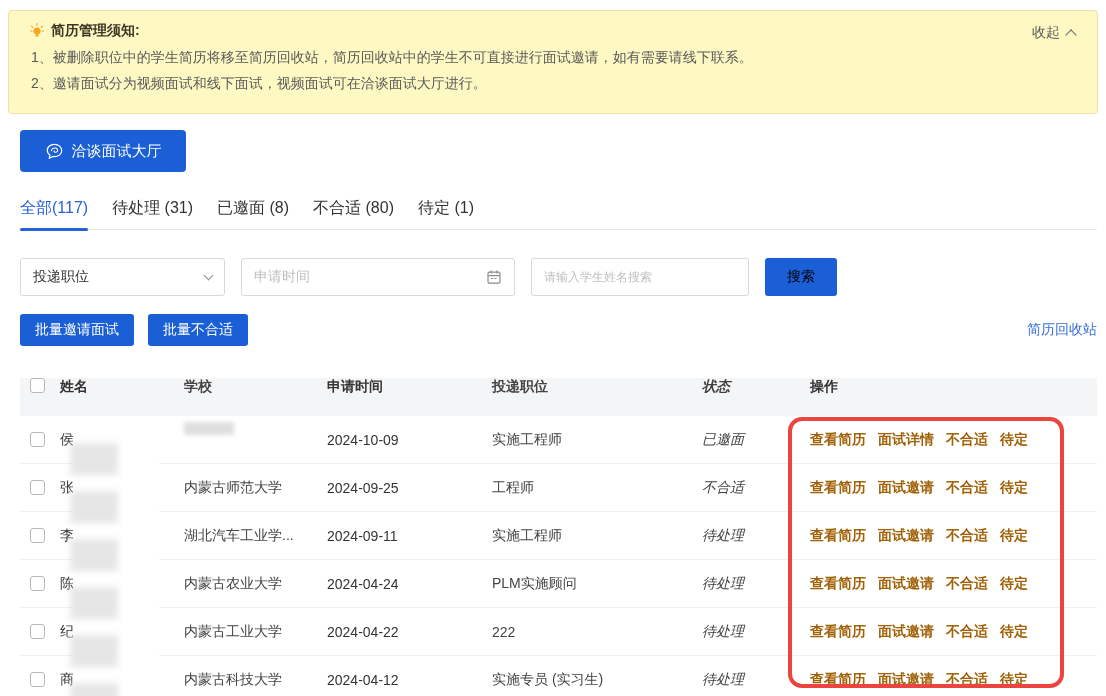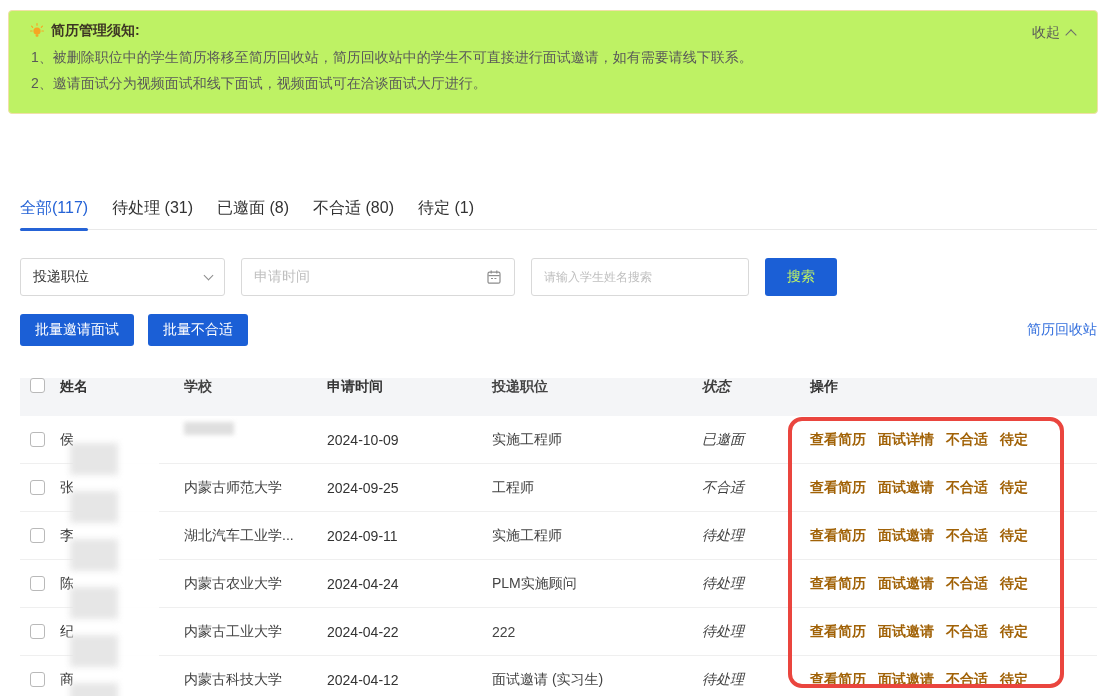--- a/index.html
+++ b/index.html
@@ -6,21 +6,21 @@
   body { background:#fff; }
   .page {
     position:relative; width:1106px; height:696px; background:#fff;
     font-family:"Liberation Sans","DejaVu Sans",sans-serif;
     color:#333; overflow:hidden; font-size:14px;
   }
 
   
   .notice {
     position:absolute; left:8px; top:10px; width:1090px; height:104px;
-    background:#bef264; border:1px solid #f1e0a9; border-radius:4px;
+    background:#fef9c3; border:1px solid #f1e0a9; border-radius:4px;
     padding:11px 20px;
   }
   .notice-title-row { display:flex; align-items:center; gap:6px; }
   .notice-title { font-weight:bold; color:#3d3524; font-size:14px; }
   .notice-line { color:#595959; margin-top:9px; margin-left:2px; line-height:17px; }
   .collapse-toggle {
     position:absolute; right:22px; top:13px; color:#595959;
     display:flex; align-items:center; gap:7px; cursor:pointer;
   }
   .chev-up {
@@ -66,21 +66,21 @@
     display:flex; align-items:center; justify-content:space-between; padding:0 12px; cursor:pointer;
   }
   .date-placeholder { color:#bfbfbf; }
   .search-wrap { width:218px; height:38px; border:1px solid #d9d9d9; border-radius:3px; background:#fff; display:flex; align-items:center; }
   .search-input {
     border:none; outline:none; width:100%; height:100%; padding:0 12px;
     font-size:12px; font-family:inherit; background:transparent; color:#333;
   }
   .search-input::placeholder { color:#bfbfbf; }
   .search-btn {
-    width:72px; height:38px; background:#1b5fd6; color:#bef264; border:none; border-radius:3px;
+    width:72px; height:38px; background:#1b5fd6; color:#000000; border:none; border-radius:3px;
     font-size:14px; cursor:pointer; font-family:inherit;
   }
 
   
   .batch-row { position:absolute; left:20px; top:314px; width:1077px; display:flex; align-items:center; }
   .batch-btn {
     height:32px; padding:0 15px; background:#1b5fd6; color:#fff; border:none; border-radius:3px;
     font-size:14px; margin-right:14px; cursor:pointer; font-family:inherit;
   }
   .recycle-link { margin-left:auto; color:#3570dd; cursor:pointer;font-family:Liberation Serif, serif; }
@@ -151,20 +151,29 @@
       <span class="notice-title">简历管理须知:</span>
     </div>
     <div class="notice-line">1、被删除职位中的学生简历将移至简历回收站，简历回收站中的学生不可直接进行面试邀请，如有需要请线下联系。</div>
     <div class="notice-line">2、邀请面试分为视频面试和线下面试，视频面试可在洽谈面试大厅进行。</div>
     <div class="collapse-toggle">
       <span>收起</span>
       <span class="chev-up"></span>
     </div>
   </div>
 
+  <button class="hall-btn">
+    <span style="display:inline-flex;">
+      <svg width="19" height="19" viewBox="0 0 19 19" fill="none">
+        <path d="M9.5 2.3c-4 0-7.2 2.7-7.2 6.1 0 1.9 1 3.6 2.6 4.7l-.6 3.2 3.4-1.8c.6.1 1.2.2 1.8.2 4 0 7.2-2.8 7.2-6.2S13.5 2.3 9.5 2.3z" stroke="#ffffff" stroke-width="1.3" stroke-linejoin="round"></path>
+        <path d="M6.3 8.9c.4-1.9 2.1-3.1 4-2.9 1.5.2 2.5 1.4 2.3 2.7-.2 1-1.1 1.7-2.2 1.6-.8-.1-1.4-.8-1.3-1.5" stroke="#ffffff" stroke-width="1.1" stroke-linecap="round" fill="none"></path>
+      </svg>
+    </span>
+    <span>洽谈面试大厅</span>
+  </button>
 
   <div class="tabs">
     <div class="tab active"><span>全部(117)</span></div>
     <div class="tab"><span>待处理 (31)</span></div>
     <div class="tab"><span>已邀面 (8)</span></div>
     <div class="tab"><span>不合适 (80)</span></div>
     <div class="tab"><span>待定 (1)</span></div>
   </div>
 
   <div class="filters">
@@ -321,21 +330,21 @@
       <div class="c0">
           <span class="cb"></span>
         </div>
       <div class="c1">
         <span>商</span>
         <span class="name-blur"></span>
         <span class="name-patch"></span>
       </div>
       <div class="c2">内蒙古科技大学</div>
       <div class="c3">2024-04-12</div>
-      <div class="c4">面试邀请 (实习生)</div>
+      <div class="c4">实施专员 (实习生)</div>
       <div class="c5">待处理</div>
       <div class="c6">
         <span class="action-link">查看简历</span>
         <span class="action-link">面试邀请</span>
         <span class="action-link">不合适</span>
         <span class="action-link">待定</span>
       </div>
     </div>
   </div>
 

